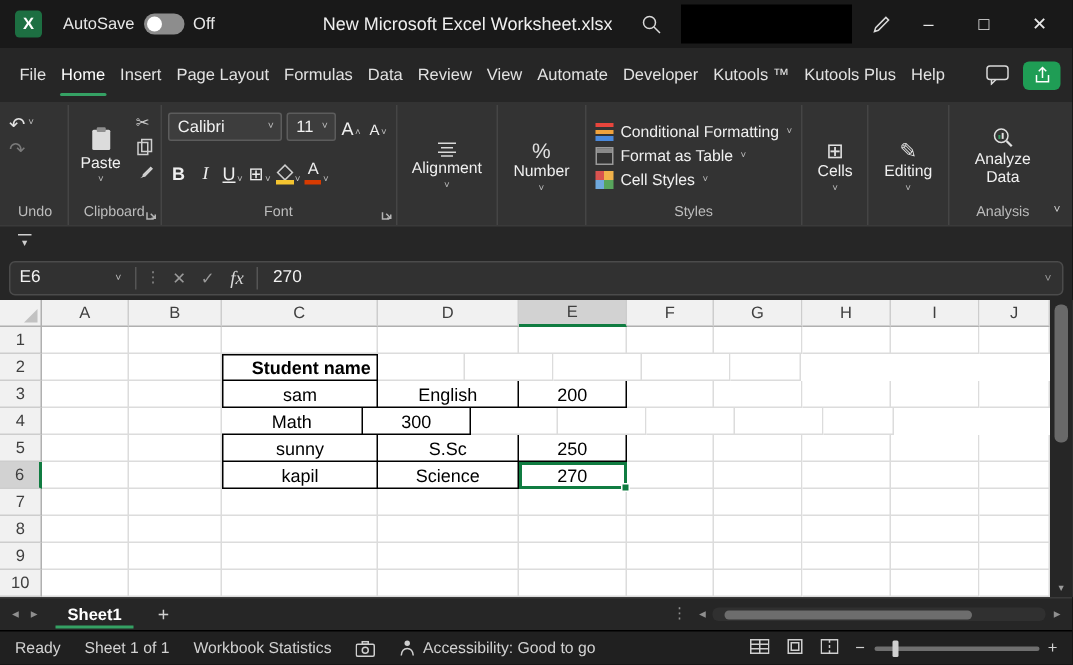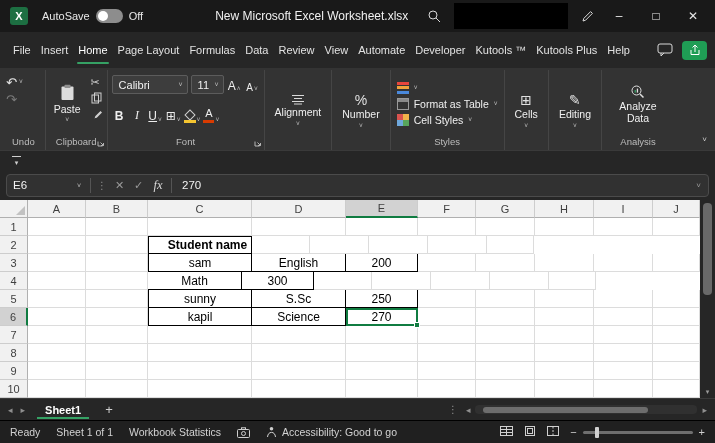--- a/index.html
+++ b/index.html
@@ -161,22 +161,22 @@
       </span>
       <span class="winbtn">–</span>
       <span class="winbtn">□</span>
       <span class="winbtn">✕</span>
     </div>
   </div>
 
   <div class="menubar">
     <div id="menu-tabs">
         <div class="mtab">File</div>
+        <div class="mtab active">Home</div>
         <div class="mtab">Insert</div>
-        <div class="mtab active">Home</div>
         <div class="mtab">Page Layout</div>
         <div class="mtab">Formulas</div>
         <div class="mtab">Data</div>
         <div class="mtab">Review</div>
         <div class="mtab">View</div>
         <div class="mtab">Automate</div>
         <div class="mtab">Developer</div>
         <div class="mtab">Kutools ™</div>
         <div class="mtab">Kutools Plus</div>
         <div class="mtab">Help</div>
@@ -322,20 +322,21 @@
           <span class="tinychv">˅</span>
         </div>
       </div>
     </div>
 
     <div class="rgroup">
       <div class="rgroup-content">
         <div class="styles-col" id="styles-items">
             <div class="style-item">
               <span class="sico cf-ico"></span>
+              <span>Conditional Formatting</span>
               <span class="tinychv">˅</span>
             </div>
             <div class="style-item">
               <span class="sico fat-ico"></span>
               <span>Format as Table</span>
               <span class="tinychv">˅</span>
             </div>
             <div class="style-item">
               <span class="sico cs-ico"></span>
               <span>Cell Styles</span>

